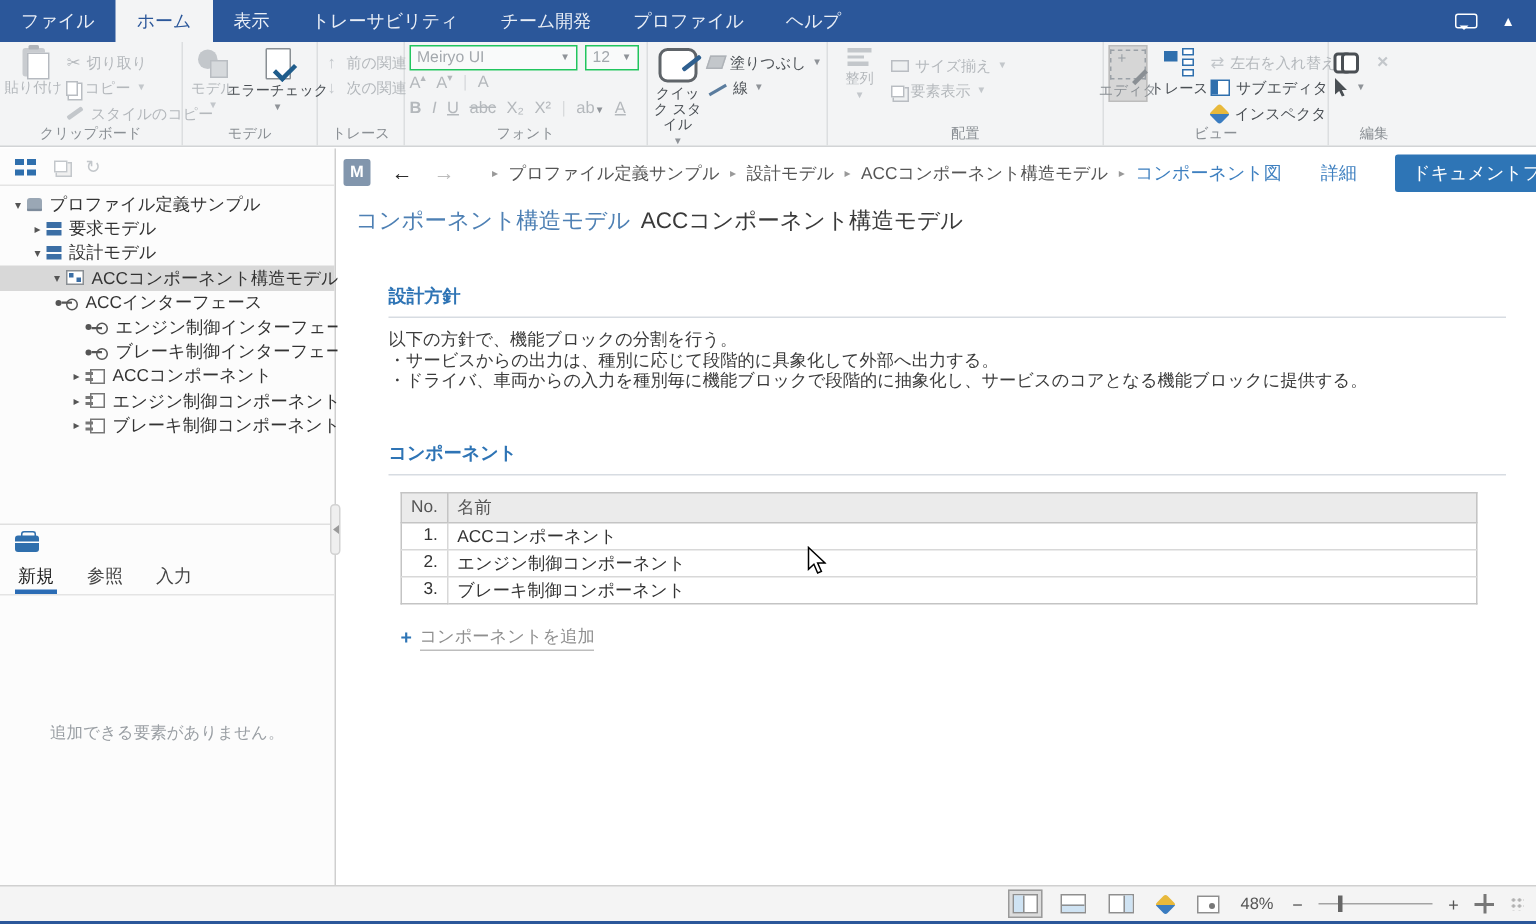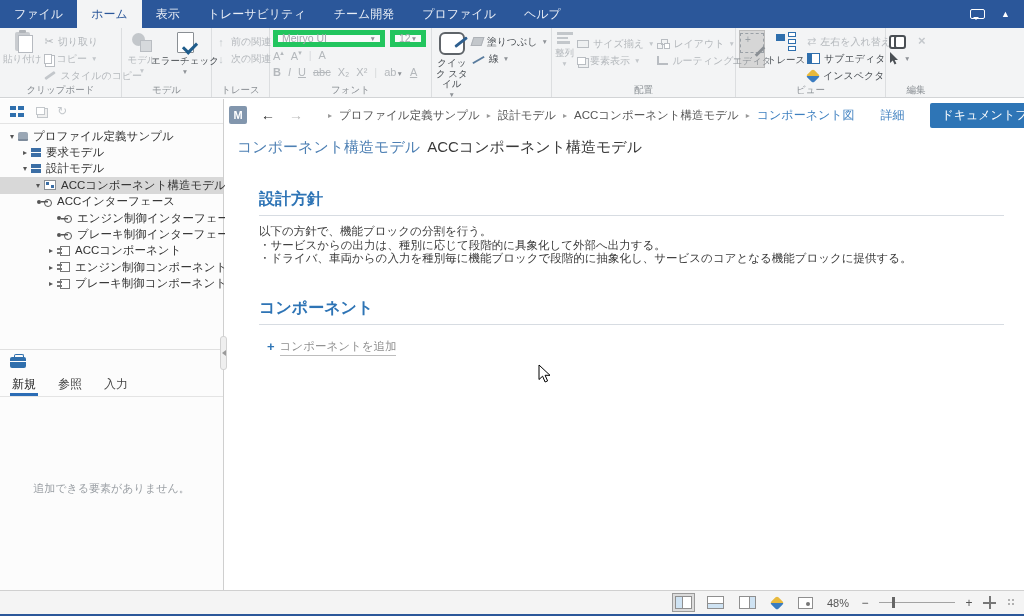--- a/index.html
+++ b/index.html
@@ -22,21 +22,21 @@
   .rlabel { height:14px; font-size:9.5px; color:#8a8f94; text-align:center; line-height:13px; white-space:nowrap; }
   .rbig { width:46px; display:flex; flex-direction:column; align-items:center; padding-top:2px; font-size:9.5px; color:#4a4f54; text-align:center; line-height:10.5px; }
   .rbig .cap { margin-top:3px; white-space:nowrap; }
   .rbig.dis { color:#b4b8bc; }
   .rstack { display:flex; flex-direction:column; gap:4px; padding-top:5px; }
   .rsmall { display:flex; align-items:center; gap:4px; font-size:10px; color:#4a4f54; height:13px; white-space:nowrap; }
   .rsmall.dis { color:#b4b8bc; }
   .dd { font-size:6.5px; color:#8f9398; }
   .dis .dd, .rsmall.dis .dd { color:#c3c7cb; }
   .rrow { display:flex; align-items:center; gap:5px; height:16px; }
-  .combo { display:flex; align-items:center; justify-content:space-between; border:5px solid #22c55e; background:#f9fafa; color:#a3a8ad; font-size:10.5px; height:17px; padding:0 4px; }
+  .combo { display:flex; align-items:center; justify-content:space-between; border:1px solid #22c55e; background:#f9fafa; color:#a3a8ad; font-size:10.5px; height:17px; padding:0 4px; }
   .fletters { font-size:11px; color:#b4b8bc; display:flex; gap:7px; align-items:center; }
   .fletters .st { text-decoration:line-through; }
   .fletters .un { text-decoration:underline; }
   .pressed { background:#d6d6d6; border:1px solid #bcbcbc; }
 
   
   .i-paste { width:15px; height:19px; background:#c9ccd0; border-radius:2px; position:relative; }
   .i-paste::before { content:""; position:absolute; left:3px; top:3px; right:-3px; bottom:-2px; background:#fff; border:1px solid #b6bac0; }
   .i-paste::after { content:""; position:absolute; top:-2px; left:4px; width:7px; height:3px; background:#b0b4b9; border-radius:1px; }
   .i-cut { color:#b4b8bc; font-size:11px; }
@@ -134,21 +134,21 @@
   .breadcrumb { display:flex; align-items:center; margin-left:18px; font-size:11.5px; color:#555; }
   .bsep { font-size:8px; color:#999; margin:0 7px; }
   .bitem { white-space:nowrap; }
   .view-switch { margin-left:auto; display:flex; align-items:center; gap:26px; }
   .view-link { color:#3f80c0; font-size:12px; white-space:nowrap; }
   .view-btn { background:#2e75b6; color:#fff; font-size:12px; padding:4px 11px; border-radius:2px; white-space:nowrap; }
   .title-row { margin:7px 0 0 12px; font-size:15px; }
   .title-type { color:#4e80b4; }
   .title-name { color:#3a3a3a; margin-left:7px; }
   .doc { margin:19px 20px 0 34px; }
-  .sec-head { color:#2e74b5; font-size:16px; font-weight:bold;margin-top:32px; }
+  .sec-head { color:#2e74b5; font-size:12px; font-weight:bold;margin-top:32px; }
   .sec-rule { border:none; border-top:1px solid #d7dce2; margin-top:5px; }
   .policy-text { margin-top:9px; font-size:11.5px; color:#3b3b3b; line-height:13.5px; }
   .sec2 { margin-top:24px; }
   table.comp { border-collapse:collapse; margin:11px 0 0 8px; width:718px; font-size:11.5px; }
   table.comp th { background:#ebebeb; color:#555; font-weight:normal; text-align:left; padding:2px 6px; border:1px solid #c4c4c4; height:17px; }
   table.comp td { padding:1px 6px; border:1px solid #d8d8d8; border-top:none; height:17px; color:#333; }
   table.comp tr td:first-child, table.comp tr th:first-child { border-left:1px solid #c4c4c4; }
   table.comp tr td:last-child, table.comp tr th:last-child { border-right:1px solid #c4c4c4; }
   table.comp tr:last-child td { border-bottom:1px solid #c4c4c4; }
   .col-no { width:30px; text-align:right; }
@@ -328,32 +328,20 @@
             <span class="i-size"></span>
             <span>サイズ揃え</span>
             <span class="dd">▼</span>
           </div>
         <div class="rsmall dis">
             <span class="i-eldisp"></span>
             <span>要素表示</span>
             <span class="dd">▼</span>
           </div>
       </div>
-      <div class="rstack" style="padding-top:7px;">
-        <div class="rsmall dis">
-            <span class="i-layout"></span>
-            <span>レイアウト</span>
-            <span class="dd">▼</span>
-          </div>
-        <div class="rsmall dis">
-            <span class="i-routing"></span>
-            <span>ルーティング</span>
-            <span class="dd">▼</span>
-          </div>
-      </div>
     </div>
     <div class="rlabel">配置</div>
   </div>
 
   <div class="rgroup" style="width:150px">
     <div class="rbody">
       <div class="rbig pressed" style="width:26px">
         <span class="i-editor"></span>
         <span class="cap" style="color:#8a8f94">エディタ</span>
       </div>
@@ -511,20 +499,42 @@
       <div class="policy-text">
           <div>以下の方針で、機能ブロックの分割を行う。</div>
           <div>・サービスからの出力は、種別に応じて段階的に具象化して外部へ出力する。</div>
           <div>・ドライバ、車両からの入力を種別毎に機能ブロックで段階的に抽象化し、サービスのコアとなる機能ブロックに提供する。</div>
         </div>
     </div>
 
     <div class="sec2">
       <div class="sec-head">コンポーネント</div>
       <hr class="sec-rule">
+      <table class="comp">
+        <thead>
+            <tr>
+              <th class="col-no">No.</th>
+              <th>名前</th>
+            </tr>
+          </thead>
+        <tbody>
+            <tr>
+              <td class="col-no">1.</td>
+              <td>ACCコンポーネント</td>
+            </tr>
+            <tr>
+              <td class="col-no">2.</td>
+              <td>エンジン制御コンポーネント</td>
+            </tr>
+            <tr>
+              <td class="col-no">3.</td>
+              <td>ブレーキ制御コンポーネント</td>
+            </tr>
+          </tbody>
+      </table>
       <div class="add-row">
         <span class="add-plus">+</span>
         <span class="add-label">コンポーネントを追加</span>
       </div>
     </div>
   </div>
 
   <div class="cursor">
     <svg width="13" height="19" viewBox="0 0 13 19">
         <path d="M1,1 L1,15.5 L4.6,12.2 L7.1,18 L9.6,16.9 L7.1,11.3 L12,11.3 Z" fill="#fff" stroke="#000" stroke-width="1"></path>

